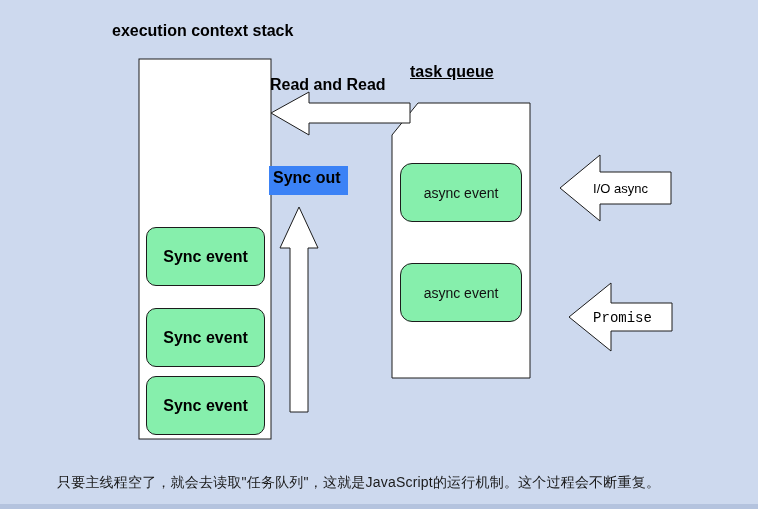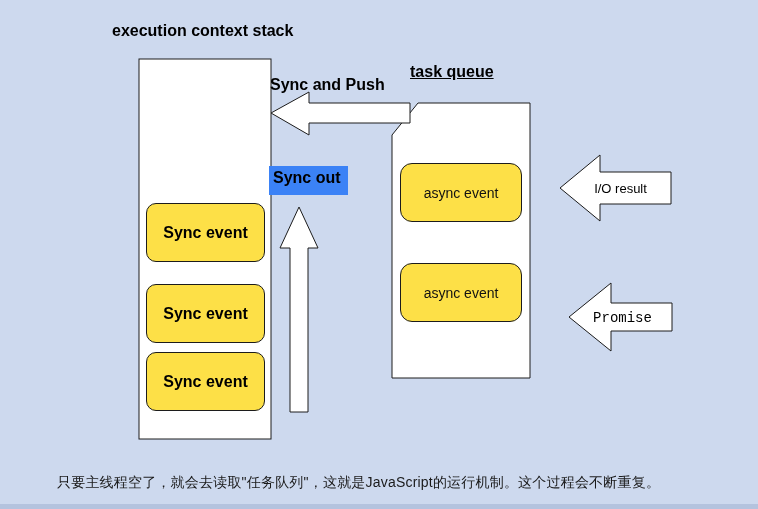--- a/index.html
+++ b/index.html
@@ -18,29 +18,29 @@
   .lbl{
     position:absolute;
     color:#000;
     white-space:nowrap;
     line-height:1.1;
   }
   .bold{font-weight:700;}
   .box{
     position:absolute;
     box-sizing:border-box;
-    background:#fde047;
+    background:#86efac;
     border:1px solid #1c1c1c;
     display:flex;align-items:center;justify-content:center;
     color:#000;
   }
   .sync-box{
     left:146px;width:119px;height:59px;
     border-radius:10px;
-    font-size:16px;font-weight:700;
+    font-size:16px;font-weight:700;margin-top:24px;
   }
   .async-box{
     left:400px;width:122px;height:59px;
     border-radius:12px;
     font-size:14px;font-weight:400;color:#111;
   }
   .arrow-text{
     position:absolute;
     display:flex;align-items:center;justify-content:center;
     color:#000;
@@ -75,39 +75,39 @@
 
     <polygon class="shape" points="299,207 318,248 308,248 308,412 290,412 290,248 280,248"></polygon>
 
     <polygon class="shape" points="560,188 600,155 600,172 671,172 671,204 600,204 600,221"></polygon>
 
     <polygon class="shape" points="569,317 611,283 611,303 672,303 672,331 611,331 611,351"></polygon>
   </svg>
 
   <div class="lbl bold" style="left:112px;top:22px;font-size:16px;">execution context stack</div>
   <div class="lbl bold" style="left:410px;top:63px;font-size:16px;text-decoration:underline;">task queue</div>
-  <div class="lbl bold" style="left:270px;top:76px;font-size:16px;">Sync and Push</div>
+  <div class="lbl bold" style="left:270px;top:76px;font-size:16px;">Read and Read</div>
   <div class="lbl bold sync-out" style="left:269px;top:166px;font-size:16px;">Sync out</div>
 
   <div class="box sync-box" style="top:203px;">
     <span>Sync event</span>
   </div>
   <div class="box sync-box" style="top:284px;">
     <span>Sync event</span>
   </div>
   <div class="box sync-box" style="top:352px;">
     <span>Sync event</span>
   </div>
 
   <div class="box async-box" style="top:163px;">
     <span>async event</span>
   </div>
   <div class="box async-box" style="top:263px;">
     <span>async event</span>
   </div>
 
-  <div class="arrow-text" style="left:578px;top:180px;width:85px;height:17px;font-size:13px;">I/O result</div>
+  <div class="arrow-text" style="left:578px;top:180px;width:85px;height:17px;font-size:13px;">I/O async</div>
   <div class="arrow-text" style="left:580px;top:309px;width:85px;height:17px;font-size:14px;font-family:Liberation Mono, monospace;">Promise</div>
 
   <div class="lbl caption" style="left:57px;top:475px;">只要主线程空了，就会去读取"任务队列"，这就是JavaScript的运行机制。这个过程会不断重复。</div>
 
   <div class="bottom-strip"></div>
 </div>
 
 </body></html>

